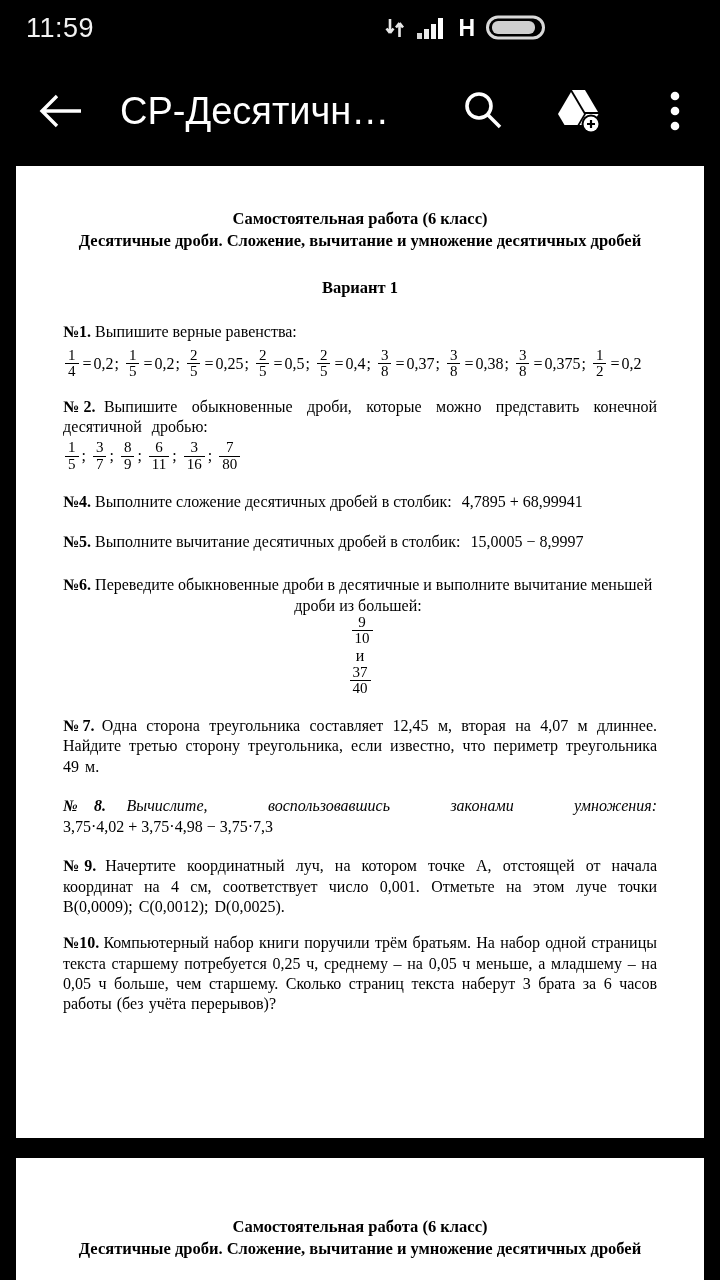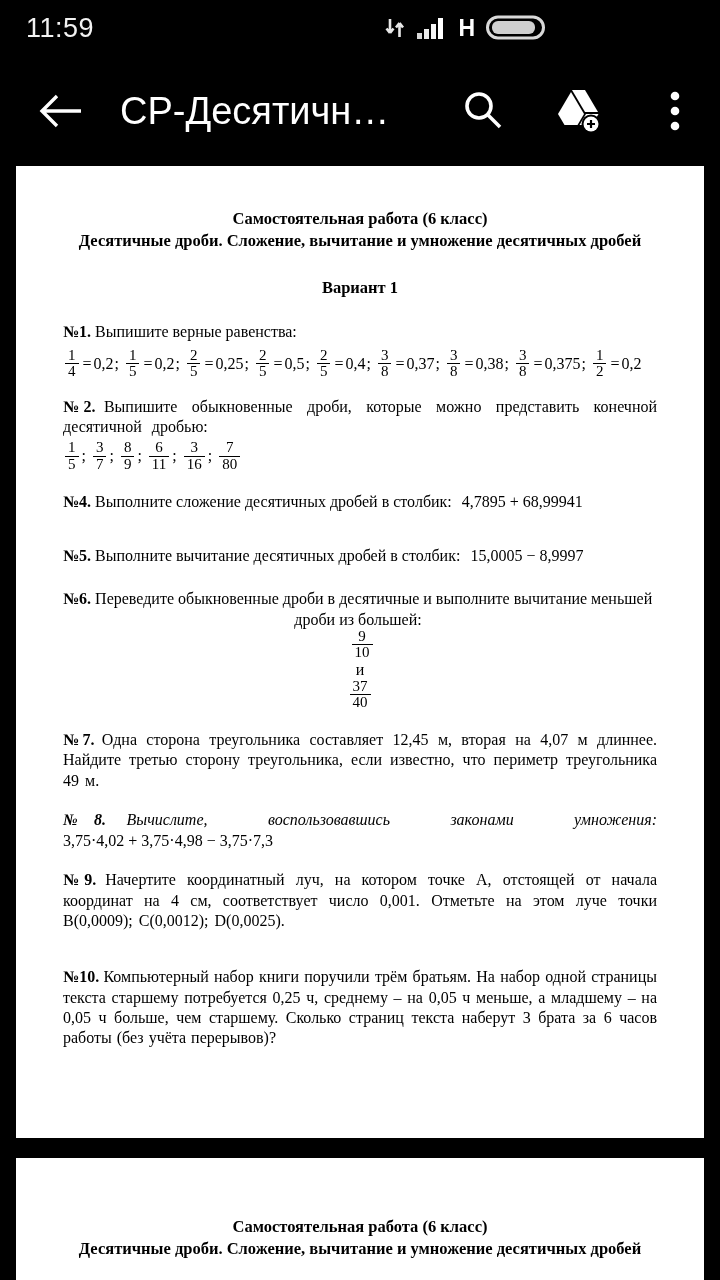--- a/index.html
+++ b/index.html
@@ -317,21 +317,21 @@
         </span>
     </div>
 
 
     <div class="prob" style="margin-top:20px;">
       <span class="num">№4.</span>
       <span>Выполните сложение десятичных дробей в столбик:</span>
       <span class="expr" style="margin-left:6px;">4,7895 + 68,99941</span>
     </div>
 
-    <div class="prob" style="margin-top:34px;">
+    <div class="prob" style="margin-top:20px;">
       <span class="num">№5.</span>
       <span>Выполните вычитание десятичных дробей в столбик:</span>
       <span class="expr" style="margin-left:6px;">15,0005 − 8,9997</span>
     </div>
 
     <div class="prob" style="margin-top:22px;">
       <span class="num">№6.</span>
       <span>Переведите обыкновенные дроби в десятичные и выполните вычитание меньшей</span>
     </div>
     <div class="inline-frac-line" style="margin-top:2px;flex-direction:column;">
@@ -356,21 +356,21 @@
       <span class="num">№8.</span>
       <span style="word-spacing:40px;">Вычислите, воспользовавшись законами умножения:</span>
     </div>
     <div class="expr-line">3,75·4,02 + 3,75·4,98 − 3,75·7,3</div>
 
     <div class="prob just" style="margin-top:20px;">
       <span class="num">№9.</span>
       <span style="word-spacing:2px;">Начертите координатный луч, на котором точке А, отстоящей от начала координат на 4 см, соответствует число 0,001. Отметьте на этом луче точки B(0,0009); C(0,0012); D(0,0025).</span>
     </div>
 
-    <div class="prob just" style="margin-top:36px;">
+    <div class="prob just" style="margin-top:16px;">
       <span class="num">№10.</span>
       <span style="word-spacing:1px;">Компьютерный набор книги поручили трём братьям. На набор одной страницы текста старшему потребуется 0,25 ч, среднему – на 0,05 ч меньше, а младшему – на 0,05 ч больше, чем старшему. Сколько страниц текста наберут 3 брата за 6 часов работы (без учёта перерывов)?</span>
     </div>
   </div>
 
   <div class="page-gap"></div>
 
   <div class="page page-2">
     <div class="doc-title">Самостоятельная работа (6 класс)</div>
     <div class="doc-title">Десятичные дроби. Сложение, вычитание и умножение десятичных дробей</div>

